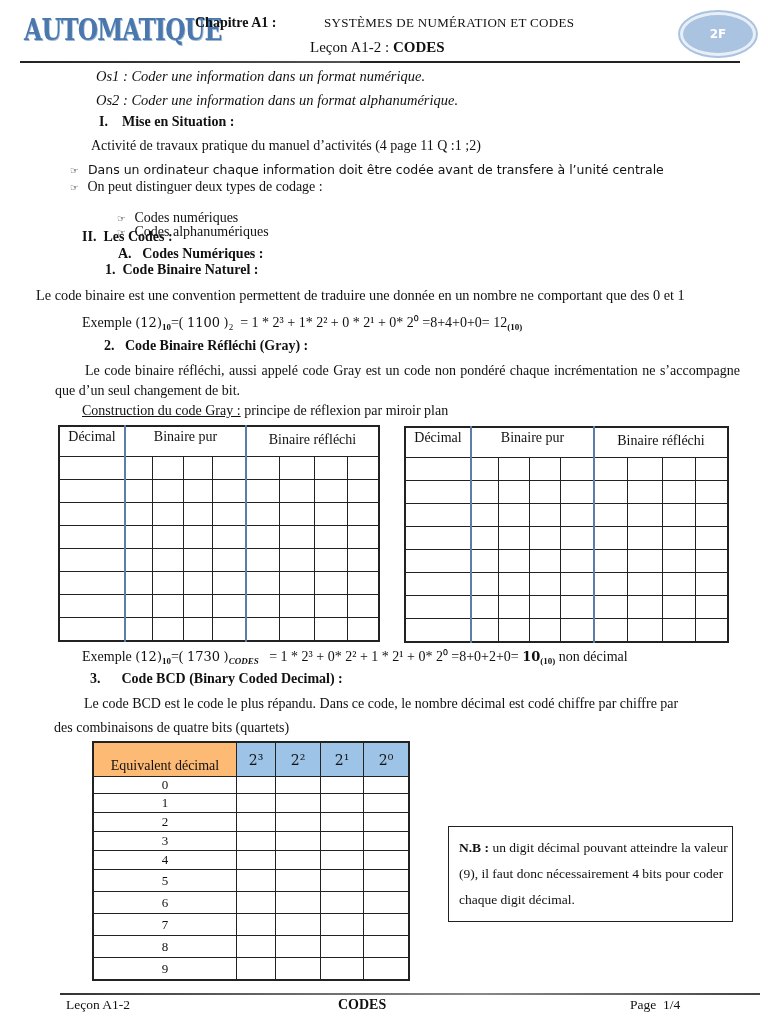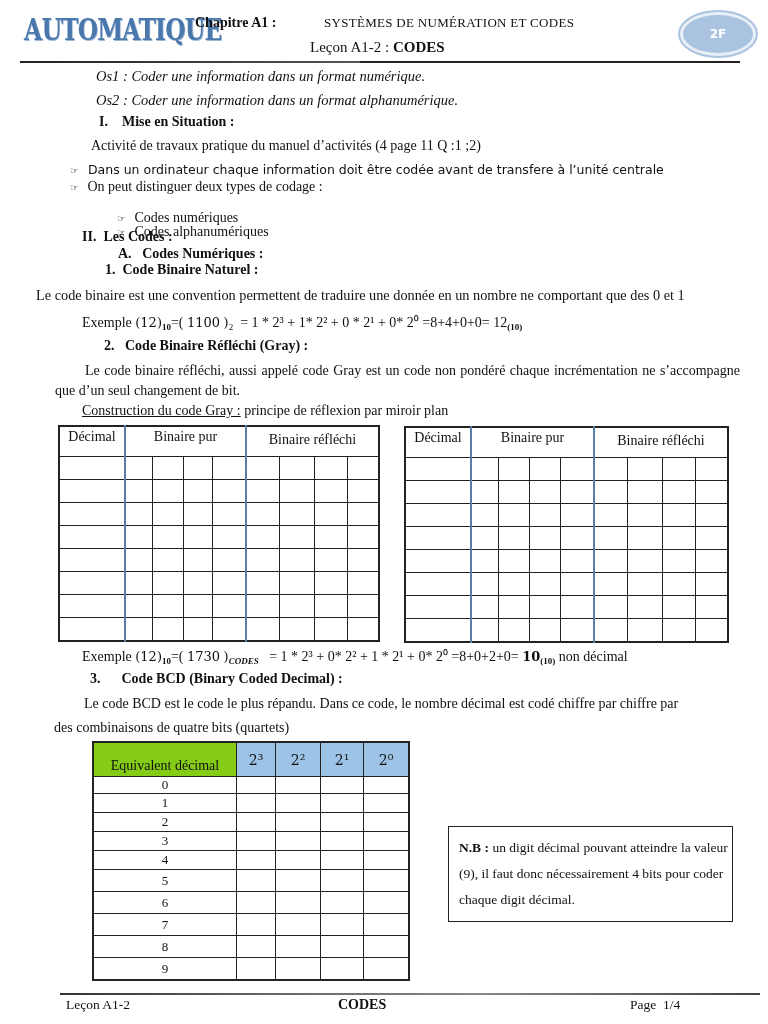--- a/index.html
+++ b/index.html
@@ -26,21 +26,21 @@
   .just { position:absolute; left:55px; width:685px; font-size:14px; line-height:20px; text-align:justify; }
   .u { text-decoration:underline; }
 
   table.gray { position:absolute; border-collapse:collapse; border:2px solid #222;padding-left:44px; }
   table.gray td { border:1px solid #222; padding:0; height:22px; }
   table.gray td.h { height:24px; text-align:center; font-size:14px; vertical-align:top; padding-top:2px; }
   table.gray td.sep { border-left:2px double #5b7ea8; }
 
   table.bcd { position:absolute; left:92px; top:741px; border-collapse:collapse; border:2px solid #222; }
   table.bcd td { border:1px solid #222; padding:0; text-align:center; font-size:13px; }
-  table.bcd td.eq { background:#84cc16; width:142px; height:31px; font-size:14px; vertical-align:bottom; padding-bottom:2px; }
+  table.bcd td.eq { background:#fdba74; width:142px; height:31px; font-size:14px; vertical-align:bottom; padding-bottom:2px; }
   table.bcd td.pw { background:#9dc3e6; width:40px; font-family:"DejaVu Serif", serif; font-size:14px; }
   table.bcd td.pw:nth-child(2) { width:38px; }
 
   .nb { position:absolute; left:448px; top:826px; width:285px; height:96px; border:1.5px solid #222;
         padding:8px 0 0 10px; box-sizing:border-box; font-size:13.5px; line-height:26px; white-space:normal; }
   .foot-line { position:absolute; left:60px; top:993px; width:700px; height:2px;
                background:linear-gradient(90deg,#333 0%,#666 30%,#888 60%,#444 100%); }
 </style>
 </head>
 <body>

